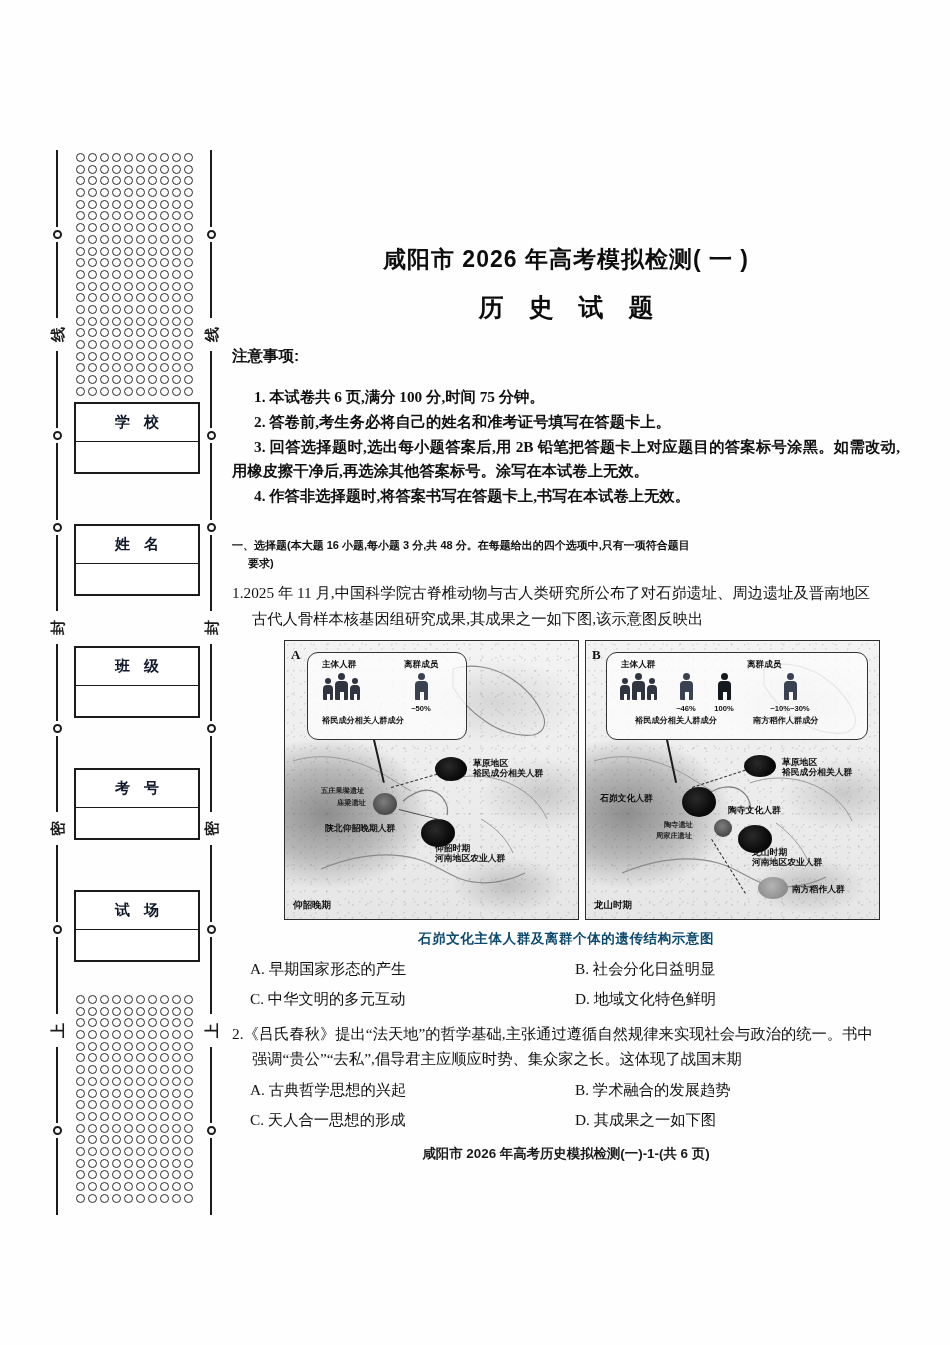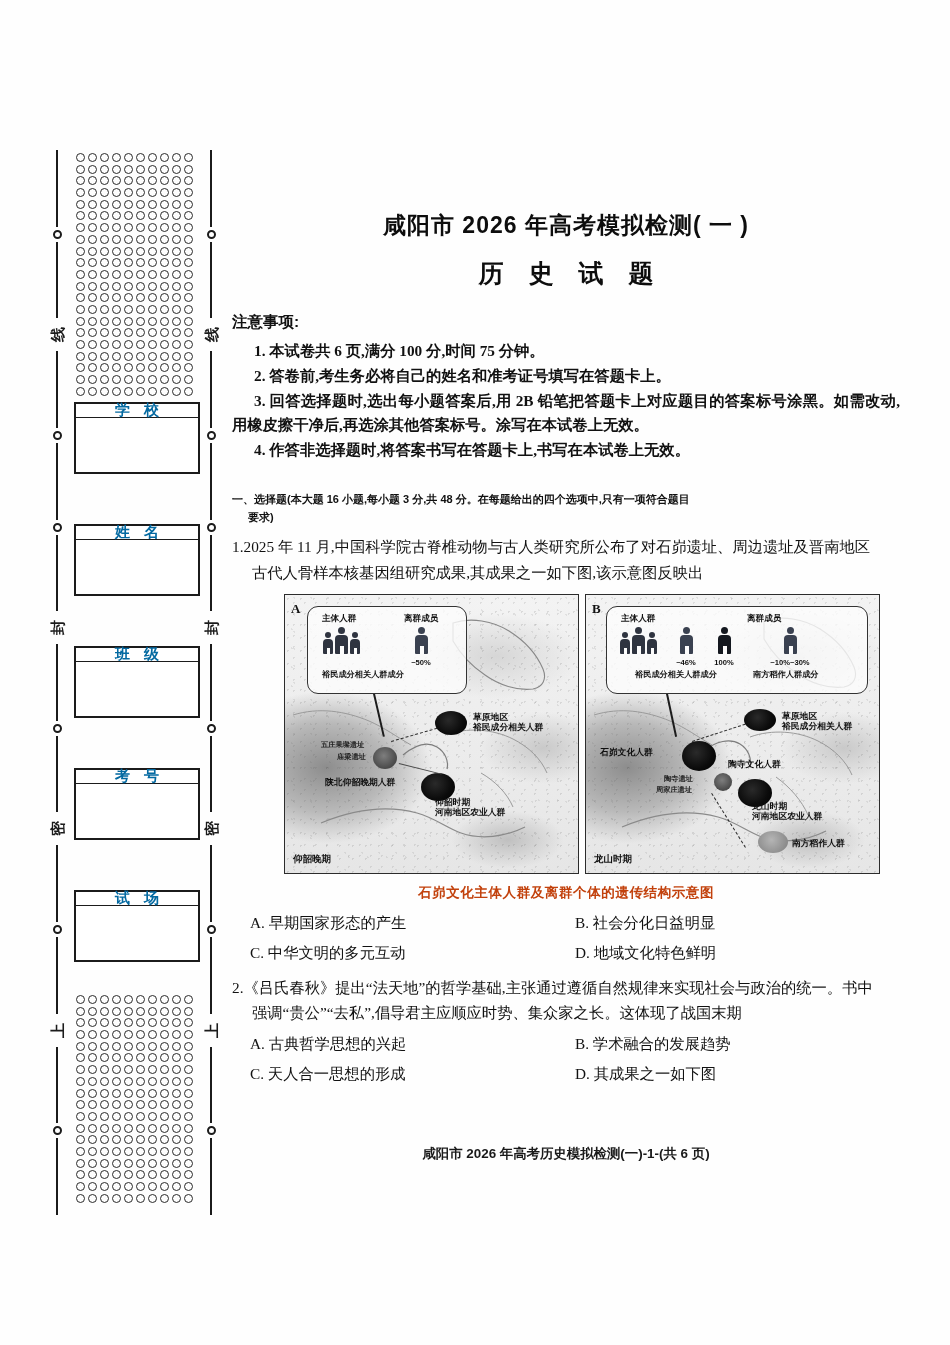--- a/index.html
+++ b/index.html
@@ -89,39 +89,39 @@
   
   .info-box {
     position: absolute;
     left: 32px;
     width: 126px;
     height: 72px;
     border: 2px solid #1b1b1b;
     background: #fff;
   }
   .info-box .ib-label {
-    height: 14px;
+    height: 38px;
     border-bottom: 1.6px solid #1b1b1b;
     display: flex;
     align-items: center;
     justify-content: center;
     font-family: "Liberation Sans", "DejaVu Sans", sans-serif;
     font-weight: 700;
     font-size: 15px;
     letter-spacing: 14px;
     text-indent: 14px;
-    color: #0369a1;
+    color: #0f172a;
   }
   .info-box .ib-fill { height: 38px; }
 
   
   #content {
     position: absolute;
     left: 232px;
-    top: 210px;
+    top: 244px;
     width: 668px;
   }
 
   #exam-title {
     text-align: center;
     font-family: "Liberation Sans", "DejaVu Sans", sans-serif;
     font-weight: 700;
     font-size: 23px;
     letter-spacing: 1px;
     margin: 0 0 16px 0;
@@ -135,21 +135,21 @@
     letter-spacing: 9px;
     text-indent: 9px;
     margin: 0 0 22px 0;
     color: #0d0d0d;
   }
 
   #notice-heading {
     font-family: "Liberation Sans", "DejaVu Sans", sans-serif;
     font-weight: 700;
     font-size: 15.5px;
-    margin: 0 0 6px 0;
+    margin: 0 0 18px 0;
   }
   .notice-item {
     font-size: 15.3px;
     line-height: 1.62;
     text-indent: 22px;
     margin: 0;
     text-align: justify;
     font-weight: bold;
   }
 
@@ -374,21 +374,21 @@
     pointer-events: none;
   }
 
   #figure-caption {
     text-align: center;
     font-family: "Liberation Sans", "DejaVu Sans", sans-serif;
     font-weight: 700;
     font-size: 13.5px;
     margin: 8px 0 4px 0;
     letter-spacing: .6px;
-    color: #c2410c;
+    color: #0c4a6e;
   }
 
   #footer {
     position: absolute;
     left: 232px;
     top: 1145px;
     width: 668px;
     text-align: center;
     font-family: "Liberation Sans", "DejaVu Sans", sans-serif;
     font-weight: 700;

